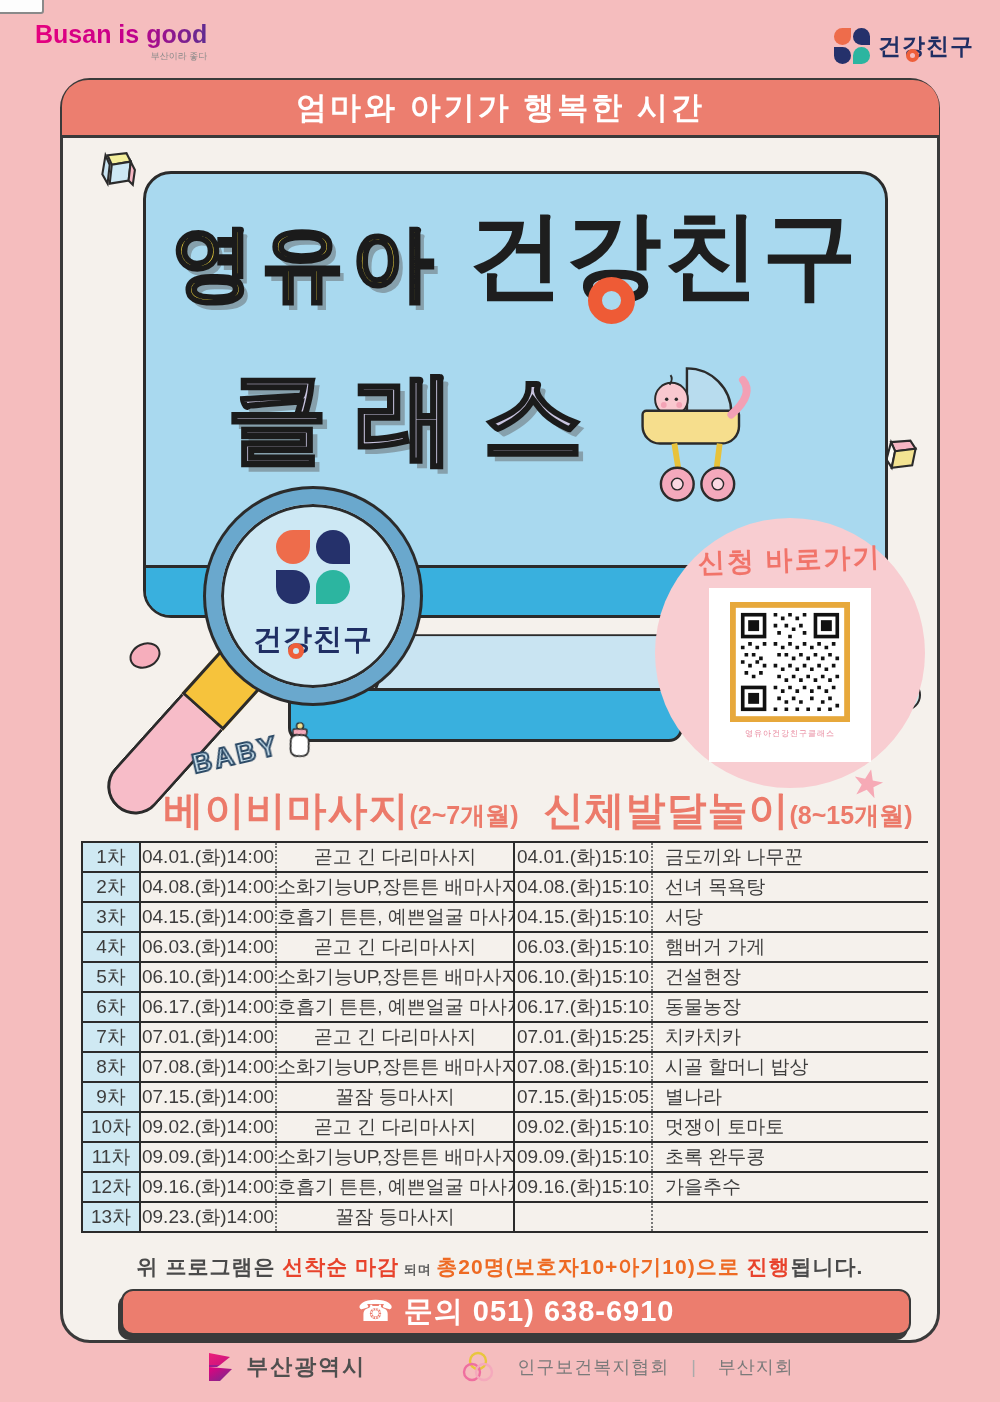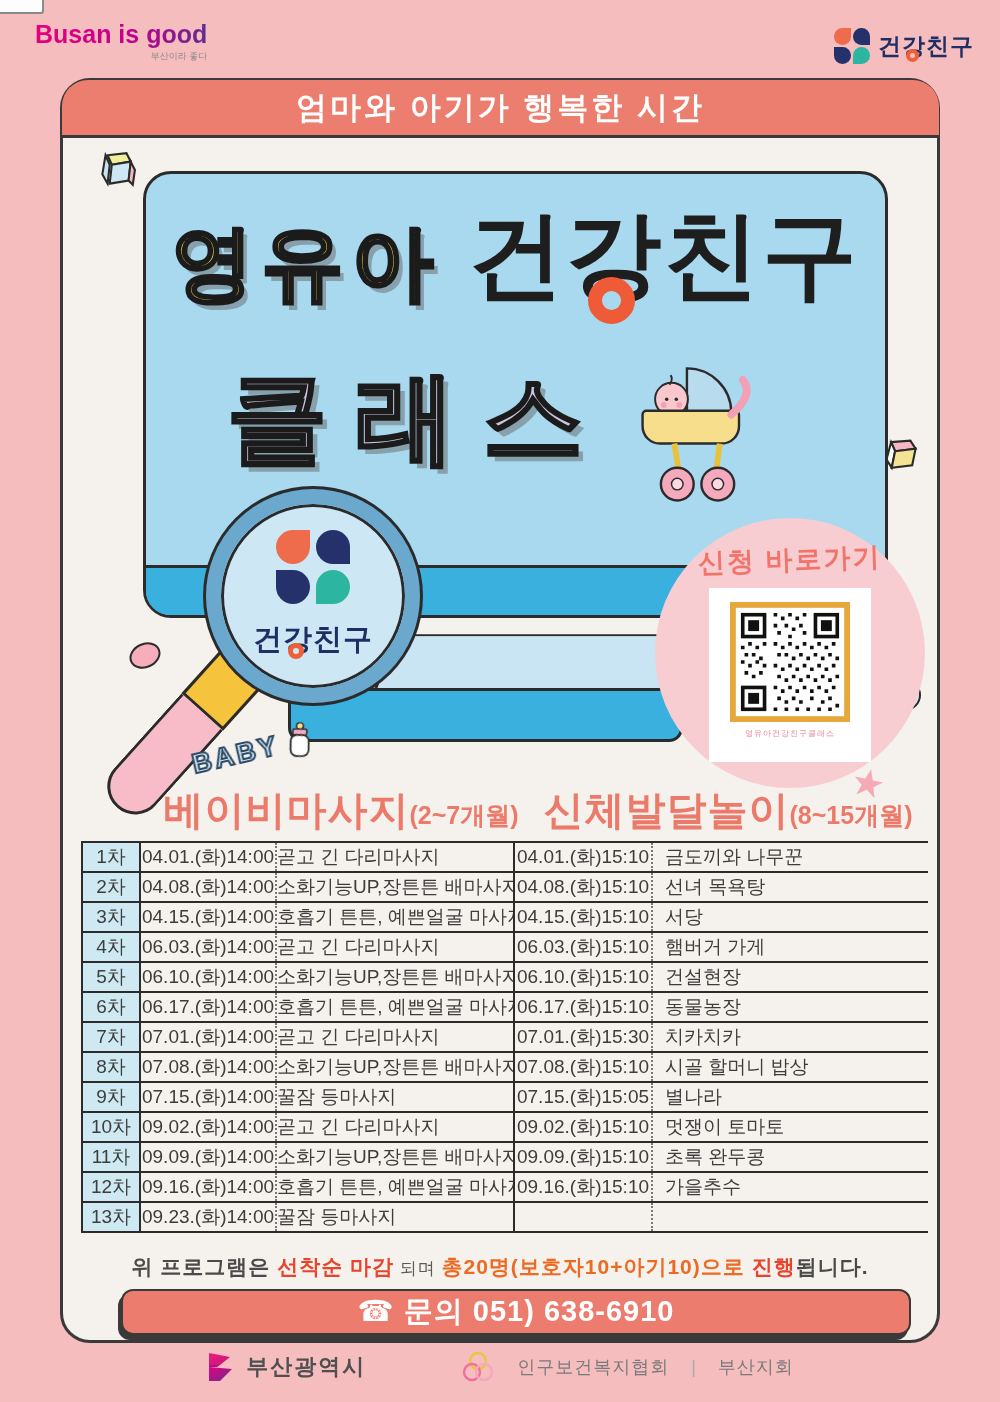--- a/index.html
+++ b/index.html
@@ -130,29 +130,29 @@
 
   
   .schedule { left:18px; top:760px; width:846px; border-collapse:collapse; table-layout:fixed; }
   .schedule td {
     height:30px; border-top:2px solid #2b2b2b;
     font-size:19px; color:#3d3d3d; white-space:nowrap; overflow:hidden;
   }
   .schedule tr:last-child td { border-bottom:2px solid #2b2b2b; }
   .schedule .c-no { width:58px; background:#cfe9f3; border-left:2px solid #2b2b2b; border-right:2px solid #2b2b2b; text-align:center; }
   .schedule .c-t1 { width:136px; text-align:center; border-right:2px dotted #777; }
-  .schedule .c-c1 { width:238px; text-align:left; border-right:2px solid #2b2b2b; }
+  .schedule .c-c1 { width:238px; text-align:center; border-right:2px solid #2b2b2b; }
   .schedule .c-t2 { width:138px; text-align:center; border-right:2px dotted #777; }
   .schedule .c-c2 { width:276px; text-align:left; padding-left:12px; }
 
   
   .note { left:0; top:1172px; width:100%; text-align:center; font-size:21px; font-weight:bold; color:#4a4a4a; letter-spacing:1px; }
   .note .red { color:#e8432c; }
   .note .orange { color:#ee6a23; }
-  .note .small { font-size:17px; font-weight:normal; color:#5a5a5a; }
+  .note .small { font-size:13px; font-weight:bold; color:#5a5a5a; }
   .phone-btn {
     left:58px; top:1208px; width:790px; height:46px;
     background:#ec7d6e; border:2px solid #3a3a3a; border-radius:12px;
     box-shadow:-3px 5px 0 #3a3a3a;
     display:flex; align-items:center; justify-content:center;
     color:#fff; font-size:29px; font-weight:bold; letter-spacing:1px;
   }
 
   
   .bottom-bar { left:0; top:1350px; width:100%; display:flex; justify-content:center; align-items:center; gap:95px; }
@@ -333,21 +333,21 @@
           <td class="c-no">6차</td>
           <td class="c-t1">06.17.(화)14:00</td>
           <td class="c-c1">호흡기 튼튼, 예쁜얼굴 마사지</td>
           <td class="c-t2">06.17.(화)15:10</td>
           <td class="c-c2">동물농장</td>
         </tr>
       <tr>
           <td class="c-no">7차</td>
           <td class="c-t1">07.01.(화)14:00</td>
           <td class="c-c1">곧고 긴 다리마사지</td>
-          <td class="c-t2">07.01.(화)15:30</td>
+          <td class="c-t2">07.01.(화)15:25</td>
           <td class="c-c2">치카치카</td>
         </tr>
       <tr>
           <td class="c-no">8차</td>
           <td class="c-t1">07.08.(화)14:00</td>
           <td class="c-c1">소화기능UP,장튼튼 배마사지</td>
           <td class="c-t2">07.08.(화)15:10</td>
           <td class="c-c2">시골 할머니 밥상</td>
         </tr>
       <tr>

